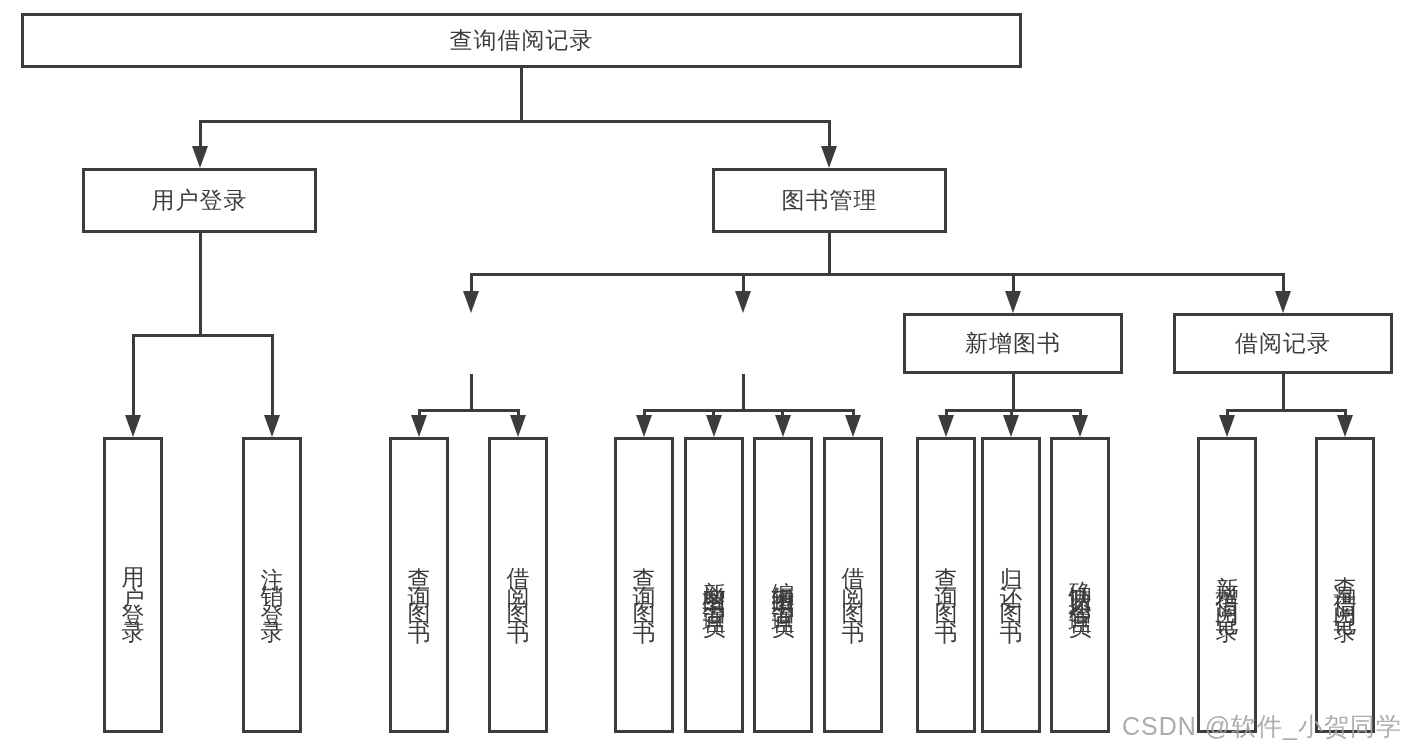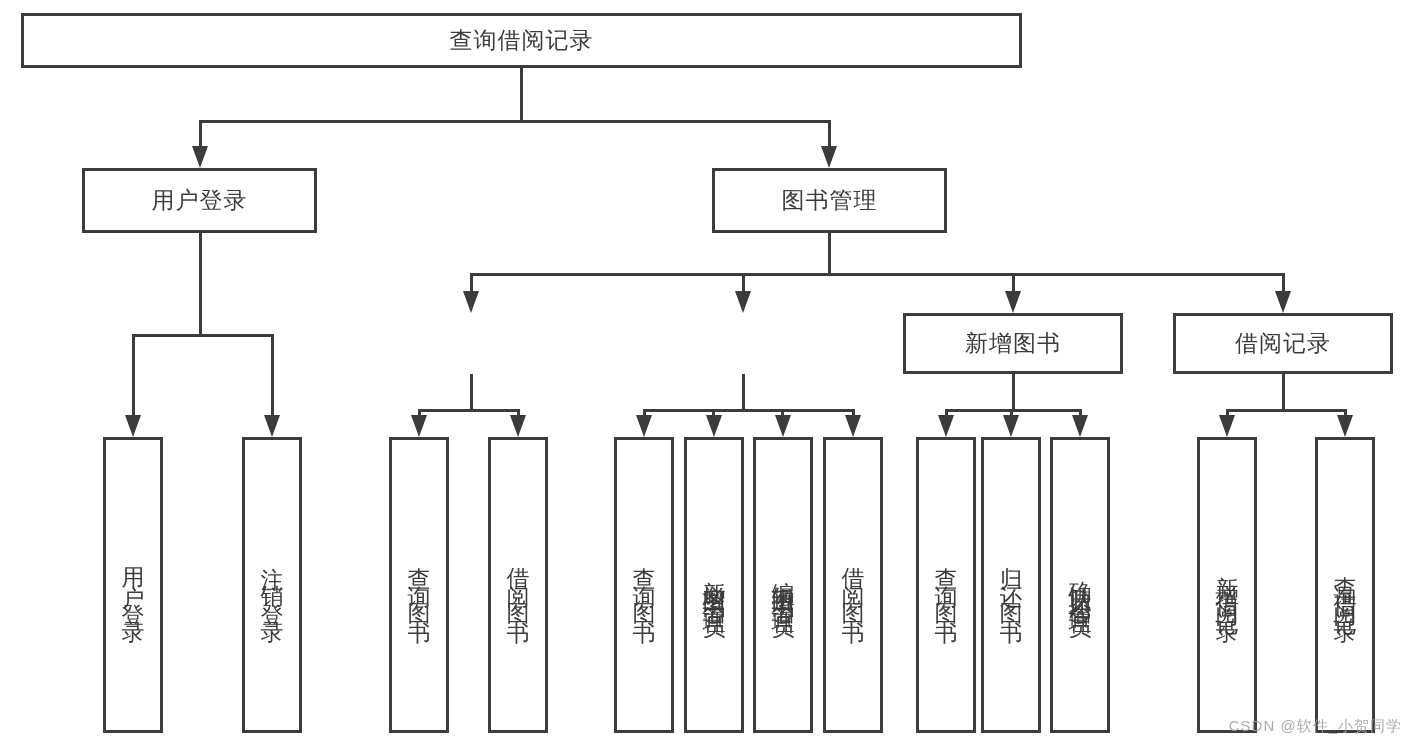--- a/index.html
+++ b/index.html
@@ -28,22 +28,22 @@
   }
   .line{position:absolute;background:#3c3c3c;}
   .arrow{
     position:absolute;width:0;height:0;
     border-left:8px solid transparent;
     border-right:8px solid transparent;
     border-top:22px solid #3c3c3c;
   }
   .watermark{
     position:absolute;
-    right:3px;bottom:11px;
-    font-size:15px;
+    right:3px;bottom:4px;
+    font-size:25px;
     color:rgba(163,163,163,0.9);
     letter-spacing:1px;
     z-index:5;
     white-space:nowrap;
     text-align:right;
   }
 </style>
 </head>
 <body>
 

